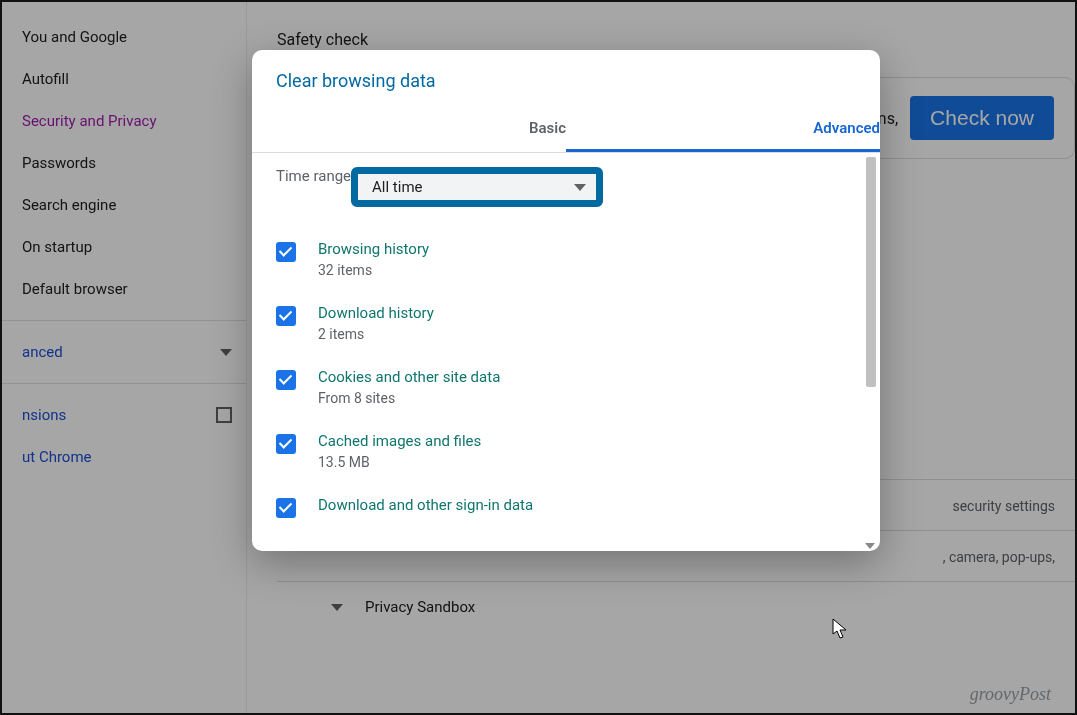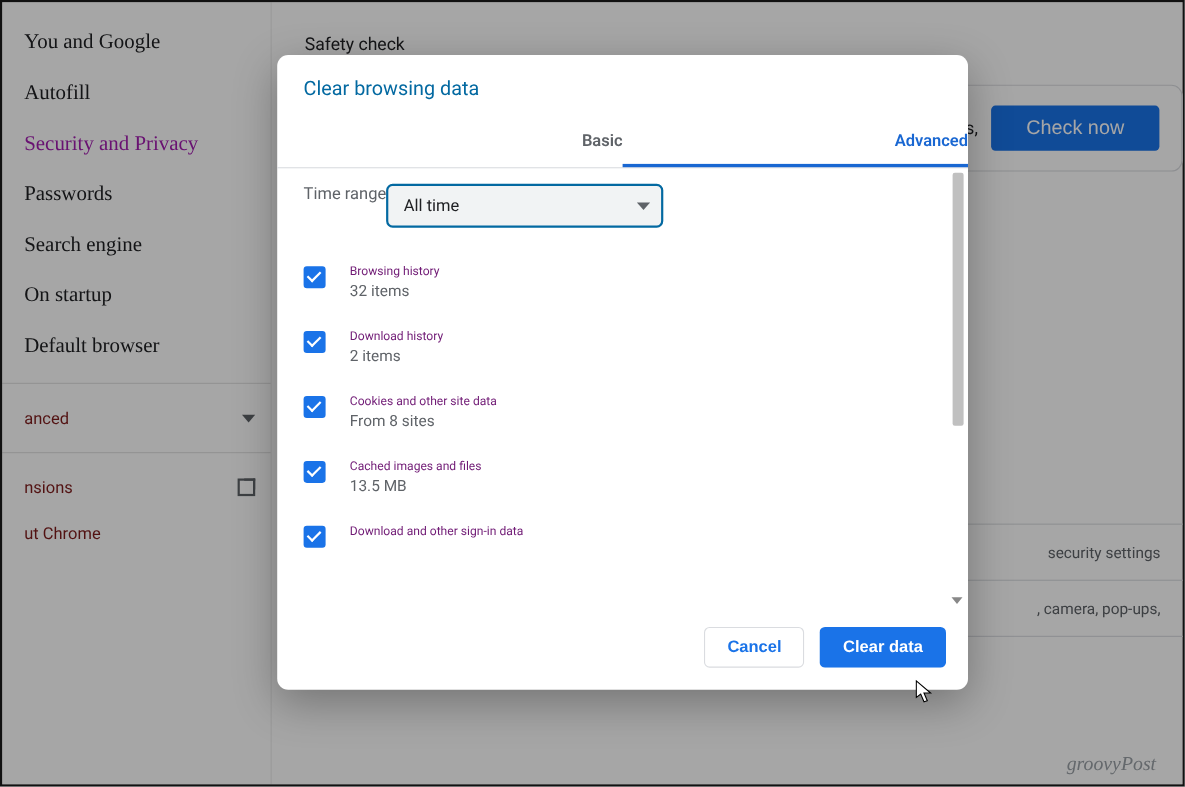--- a/index.html
+++ b/index.html
@@ -15,39 +15,38 @@
   
   .bg-sidebar {
     position: absolute;
     left: 0; top: 0; bottom: 0;
     width: 245px;
     border-right: 1px solid rgba(0,0,0,.08);
     padding-top: 14px;
   }
   .bg-sidebar .item {
     padding: 12px 0 12px 20px;
-    font-size: 19px;
+    font-size: 15px;
     color: #202124;
     border-radius: 0 22px 22px 0;
     margin-right: 8px;
-    font-family: Liberation Serif, serif;
   }
   .bg-sidebar .item.active { color: #a21caf; }
   .bg-sidebar .sep { height: 1px; background: rgba(0,0,0,.12); margin: 10px 0; }
   .bg-sidebar .row {
     display: flex; align-items: center; justify-content: space-between;
-    padding: 12px 14px 12px 20px; font-size: 15px; color: #7f1d1d;
+    padding: 12px 14px 12px 20px; font-size: 15px; color: #1d4ed8;
   }
   .bg-main { position: absolute; left: 275px; top: 0; right: 0; bottom: 0; }
   .section-title { font-size: 16px; color: #202124; padding: 28px 0 0 0; }
   .safety-row {
     display:flex; justify-content:space-between; align-items:center;
     border:1px solid #dadce0; border-radius:10px; margin-top:28px; padding:18px 20px;
   }
-  .check-now { background:#1a73e8; color:#fff; border:none; padding:10px 32px; font-size:18px; border-radius:4px;}
+  .check-now { background:#1a73e8; color:#fff; border:none; padding:10px 20px; font-size:21px; border-radius:4px;}
   .privacy-list { margin-top: 320px; }
   .priv-item .title { font-size:15px; }
   .priv-item .sub { font-size:14px; color:#5f6368; margin-top:2px;}
   .priv-item { padding: 16px 20px; border-top:1px solid #dadce0; }
   .watermark { position:absolute; right:24px; bottom:8px; color:#9aa0a6; font-size:18px; font-style:italic; font-family: Georgia, serif;}
   
   .scrim {
     position:absolute; inset:0; background:rgba(0,0,0,.35);
   }
   
@@ -61,29 +60,29 @@
   .dialog-title { font-size:18px; padding:20px 24px 14px 24px; font-weight:400; color:#0369a1;}
   .tabs { display:flex; border-bottom:1px solid #dadce0; }
   .tab { flex:1; text-align:right; padding:14px 0 12px 0; font-size:15px; font-weight:600; color:#5f6368; border-bottom:3px solid transparent; cursor:pointer;}
   .tab.active { color:#1967d2; border-bottom-color:#1967d2;}
   .scroll-area { position:relative; padding:14px 24px 4px 24px; height:398px; overflow:hidden;}
   .time-row { display:flex; margin-bottom:20px;}
   .time-label { color:#5f6368; font-size:15px;}
   .select {
     display:flex; align-items:center; justify-content:space-between;
     width:252px; height:40px; padding:0 10px 0 14px;
-    background:#f1f3f4; border:2px solid #0369a1; border-radius:6px;
+    background:#f1f3f4; border:7px solid #0369a1; border-radius:6px;
     font-size:15px; color:#202124; cursor:pointer;
   }
   .select .arrow { border-left:6px solid transparent; border-right:6px solid transparent; border-top:7px solid #5f6368; }
   .opts { margin-top:6px; }
   .opt { display:flex; align-items:flex-start; gap:22px; padding:13px 0; }
   .cb { width:20px; height:20px; background:#1a73e8; border-radius:3px; position:relative; flex:0 0 20px; margin-top:2px; cursor:pointer;}
   .cb::after { content:""; position:absolute; left:6px; top:2px; width:5px; height:10px; border:solid #fff; border-width:0 2px 2px 0; transform:rotate(45deg); }
-  .opt .text .t { font-size:11px; color:#701a75;}
+  .opt .text .t { font-size:15px; color:#0f766e;}
   .opt .text .s { font-size:14px; color:#5f6368; margin-top:4px;}
   .vscrollbar { position:absolute; right:2px; top:0; width:14px; height:100%; }
   .vthumb { position:absolute; right:2px; top:4px; width:10px; height:230px; background:#c0c0c0; border-radius:2px;}
   .vdownarrow { position:absolute; right:3px; bottom:2px; width:0;height:0;border-left:5px solid transparent;border-right:5px solid transparent;border-top:6px solid #888;}
   .dialog-footer { display:flex; justify-content:flex-end; gap:14px; padding:18px 20px 20px 20px; border-top:1px solid transparent;}
   .btn { font-size:15px; padding:9px 20px; border-radius:5px; cursor:pointer; border:1px solid transparent;}
   .btn.cancel { background:#fff; color:#1a73e8; border:1px solid #dadce0; font-weight:600;}
   .btn.clear { background:#1a73e8; color:#fff; font-weight:600;}
   .cursor { position:absolute; width:18px; height:22px; left:830px; top:616px; pointer-events:none;}
   .cursor svg { width:18px; height:22px; }
@@ -189,23 +188,19 @@
         <div class="text">
           <div class="t">Download and other sign-in data</div>
         </div>
       </div>
     </div>
     <div class="vscrollbar">
       <div class="vthumb"></div>
       <div class="vdownarrow"></div>
     </div>
   </div>
-  <div class="dialog-footer">
-    <button class="btn cancel">Cancel</button>
-    <button class="btn clear">Clear data</button>
-  </div>
 </div>
 
 <div class="cursor">
   <svg viewBox="0 0 18 22">
       <path d="M1 1 L1 16 L5 13 L8 20 L11 19 L8 12 L14 12 Z" fill="#fff" stroke="#000" stroke-width="1"></path>
     </svg>
 </div>
 
 </body></html>

